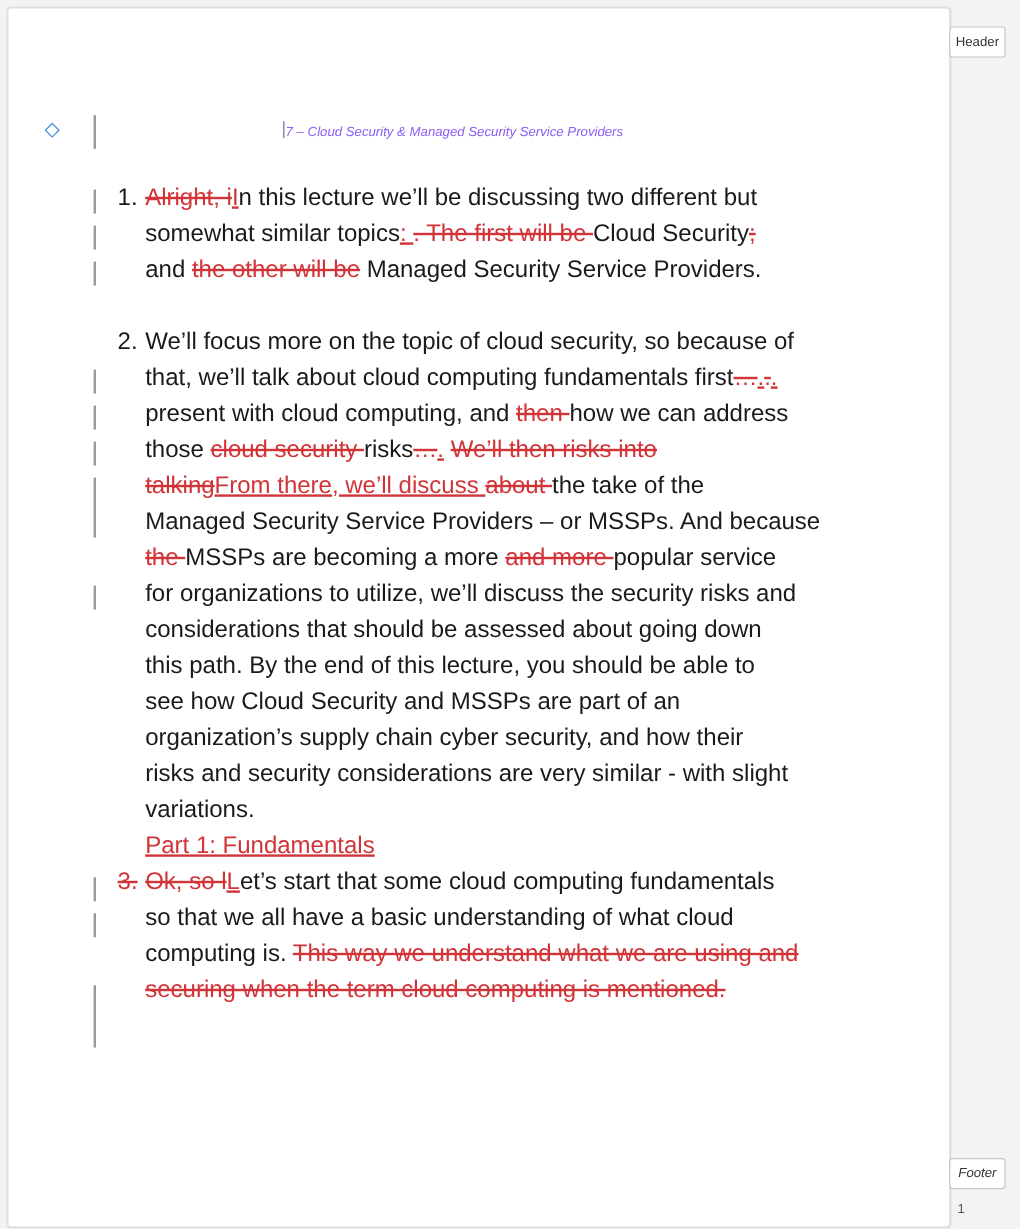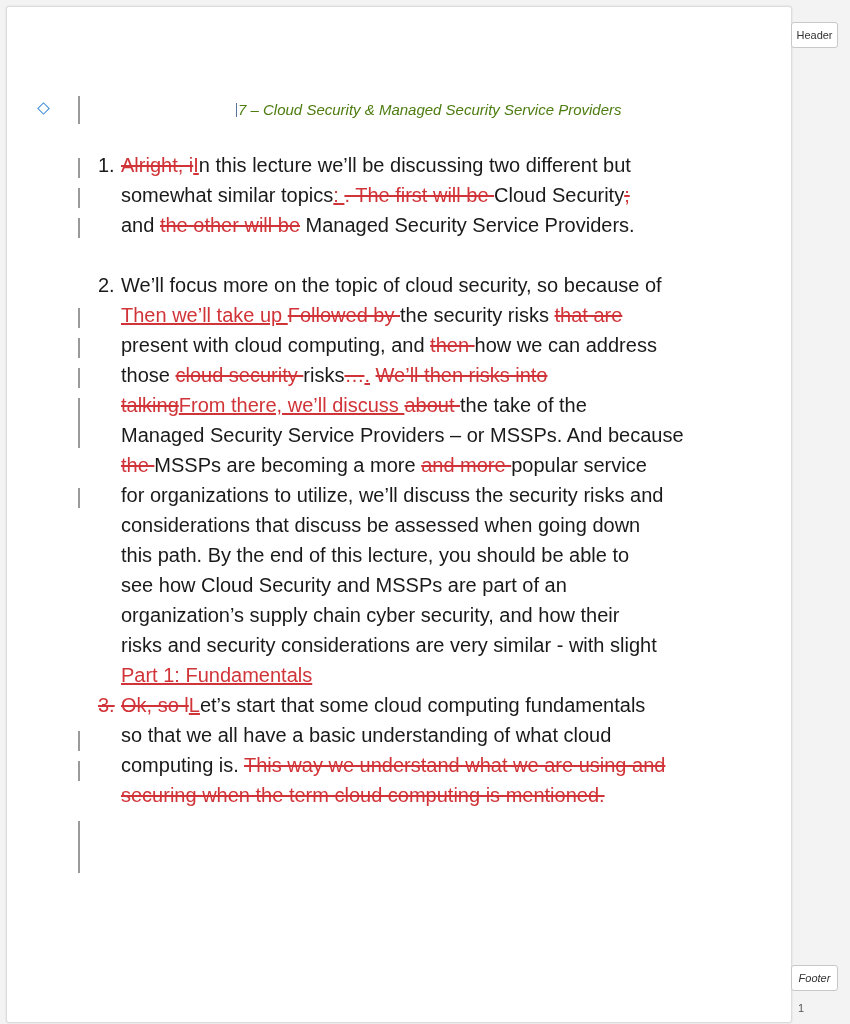--- a/index.html
+++ b/index.html
@@ -39,21 +39,21 @@
     border: 1.5px solid #3a8ad6;
     transform: rotate(45deg);
     box-sizing: border-box;
   }
   .change-bar {
     position: absolute; left: 78px; width: 2px;
     background: #9a9a9a;
   }
   .header-text {
     position: absolute; left: 236px; top: 101px;
-    font-style: italic; font-size: 15px; color: #4d7c0f;
+    font-style: italic; font-size: 11px; color: #8b5cf6;
     white-space: nowrap;
   }
   .header-text .cursor {
     display: inline-block; width: 1px; height: 14px;
     background: #5a7399; vertical-align: -2px; margin-right: 1px;
   }
   .body-text {
     position: absolute; left: 98px; top: 150px;
     width: 610px;
     font-size: 20px; line-height: 30px; color: #1a1a1a;
@@ -105,32 +105,33 @@
         <div class="line"><span class="del">Alright, i</span><span class="ins">I</span><span class="txt">n this lecture we’ll be discussing two different but</span></div>
         <div class="line"><span class="txt">somewhat similar topics</span><span class="ins">: </span><span class="del">. The first will be </span><span class="txt">Cloud Security</span><span class="del">;</span></div>
         <div class="line"><span class="txt">and </span><span class="del">the other will be</span><span class="txt"> Managed Security Service Providers.</span></div>
       </div>
   </div>
   <div class="gap"></div>
   <div class="para" id="p2">
     <span class="num">2.</span>
     <div class="lines">
         <div class="line"><span class="txt">We’ll focus more on the topic of cloud security, so because of</span></div>
-        <div class="line"><span class="ins">Then we’ll take up </span><span class="del">Followed by </span><span class="txt">the security risks </span><span class="del">that are</span></div>
+        <div class="line"><span class="txt">that, we’ll talk about cloud computing fundamentals first</span><span class="del">…</span><span class="ins">.</span><span class="del">.</span><span class="ins">.</span></div>
         <div class="line"><span class="txt">present with cloud computing, and </span><span class="del">then </span><span class="txt">how we can address</span></div>
         <div class="line"><span class="txt">those </span><span class="del">cloud security </span><span class="txt">risks</span><span class="del">…</span><span class="ins">.</span><span class="txt"> </span><span class="del">We’ll then risks into </span></div>
         <div class="line"><span class="del">talking</span><span class="ins">From there, we’ll discuss </span><span class="del"> about </span><span class="txt">the take of the</span></div>
         <div class="line"><span class="txt">Managed Security Service Providers – or MSSPs. And because</span></div>
         <div class="line"><span class="del">the </span><span class="txt">MSSPs are becoming a more </span><span class="del">and more </span><span class="txt">popular service</span></div>
         <div class="line"><span class="txt">for organizations to utilize, we’ll discuss the security risks and</span></div>
-        <div class="line"><span class="txt">considerations that discuss be assessed when going down</span></div>
+        <div class="line"><span class="txt">considerations that should be assessed about going down</span></div>
         <div class="line"><span class="txt">this path. By the end of this lecture, you should be able to</span></div>
         <div class="line"><span class="txt">see how Cloud Security and MSSPs are part of an</span></div>
         <div class="line"><span class="txt">organization’s supply chain cyber security, and how their</span></div>
         <div class="line"><span class="txt">risks and security considerations are very similar - with slight</span></div>
+        <div class="line"><span class="txt">variations.</span></div>
       </div>
   </div>
   <div class="centered">
     <span class="ins">Part 1: Fundamentals</span>
   </div>
   <div class="para" id="p3">
     <span class="num del">3.</span>
     <div class="lines">
         <div class="line"><span class="del">Ok, so l</span><span class="ins">L</span><span class="txt">et’s start that some cloud computing fundamentals</span></div>
         <div class="line"><span class="txt">so that we all have a basic understanding of what cloud</span></div>

